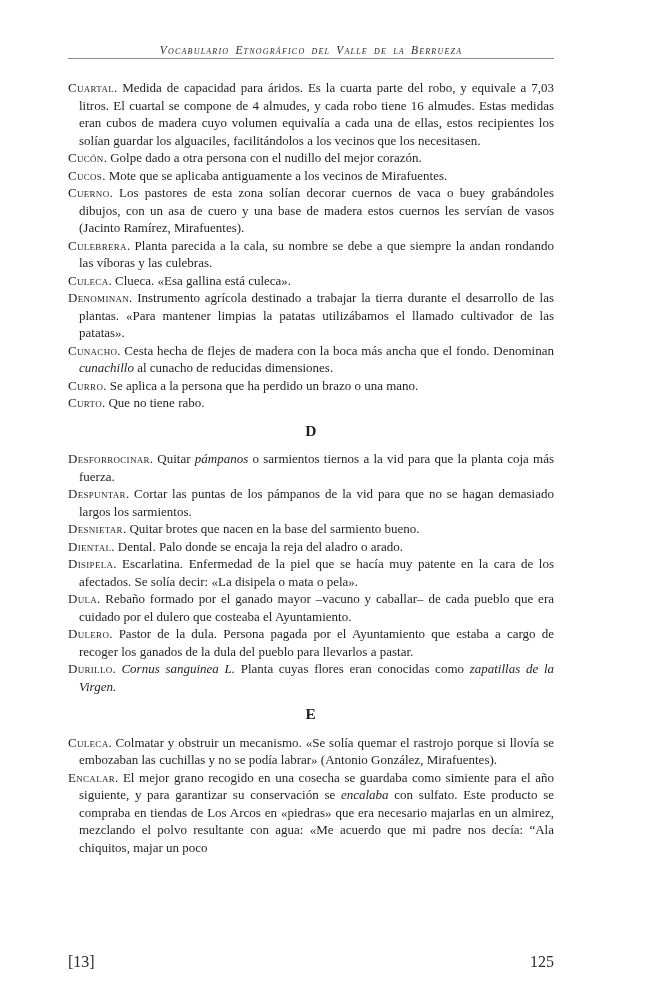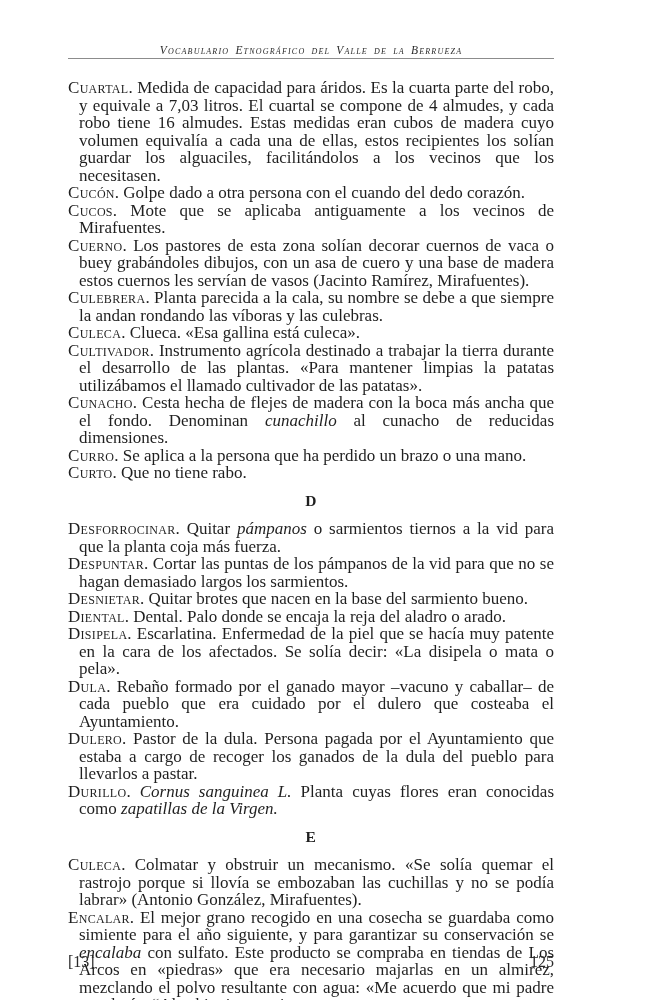--- a/index.html
+++ b/index.html
@@ -34,21 +34,21 @@
     border: none;
     border-top: 1.6px solid #8c8c8c;
     width: 100%;
   }
   .entries {
     margin-top: 20px;
   }
   .entry {
     margin: 0;
     text-align: justify;
-    font-size: 17px;
+    font-size: 13px;
     line-height: 17.5px;
     padding-left: 11px;
     text-indent: -11px;
     hyphens: none;
   }
   .term {
     font-variant: small-caps;
     letter-spacing: 0.3px;
   }
   .section-letter {
@@ -75,26 +75,26 @@
 <body>
 
 <div class="page">
   <div class="content">
     <header>
       <div class="running-head">Vocabulario Etnográfico del Valle de la Berrueza</div>
       <hr class="header-rule">
     </header>
     <main class="entries">
         <p class="entry"><span class="term">Cuartal</span>. <span>Medida de capacidad para áridos. Es la cuarta parte del robo, y equivale a 7,03 litros. El cuartal se compone de 4 almudes, y cada robo tiene 16 almudes. Estas medidas eran cubos de madera cuyo volumen equivalía a cada una de ellas, estos recipientes los solían guardar los alguaciles, facilitándolos a los vecinos que los necesitasen.</span></p>
-        <p class="entry"><span class="term">Cucón</span>. <span>Golpe dado a otra persona con el cuando del dedo corazón.</span></p>
+        <p class="entry"><span class="term">Cucón</span>. <span>Golpe dado a otra persona con el nudillo del mejor corazón.</span></p>
         <p class="entry"><span class="term">Cucos</span>. <span>Mote que se aplicaba antiguamente a los vecinos de Mirafuentes.</span></p>
         <p class="entry"><span class="term">Cuerno</span>. <span>Los pastores de esta zona solían decorar cuernos de vaca o buey grabándoles dibujos, con un asa de cuero y una base de madera estos cuernos les servían de vasos (Jacinto Ramírez, Mirafuentes).</span></p>
         <p class="entry"><span class="term">Culebrera</span>. <span>Planta parecida a la cala, su nombre se debe a que siempre la andan rondando las víboras y las culebras.</span></p>
         <p class="entry"><span class="term">Culeca</span>. <span>Clueca. «Esa gallina está culeca».</span></p>
-        <p class="entry"><span class="term">Cultivador</span>. <span>Instrumento agrícola destinado a trabajar la tierra durante el desarrollo de las plantas. «Para mantener limpias la patatas utilizábamos el llamado cultivador de las patatas».</span></p>
+        <p class="entry"><span class="term">Denominan</span>. <span>Instrumento agrícola destinado a trabajar la tierra durante el desarrollo de las plantas. «Para mantener limpias la patatas utilizábamos el llamado cultivador de las patatas».</span></p>
         <p class="entry"><span class="term">Cunacho</span>. <span>Cesta hecha de flejes de madera con la boca más ancha que el fondo. Denominan </span><em>cunachillo</em><span> al cunacho de reducidas dimensiones.</span></p>
         <p class="entry"><span class="term">Curro</span>. <span>Se aplica a la persona que ha perdido un brazo o una mano.</span></p>
         <p class="entry"><span class="term">Curto</span>. <span>Que no tiene rabo.</span></p>
         <h2 class="section-letter">D</h2>
         <p class="entry"><span class="term">Desforrocinar</span>. <span>Quitar </span><em>pámpanos</em><span> o sarmientos tiernos a la vid para que la planta coja más fuerza.</span></p>
         <p class="entry"><span class="term">Despuntar</span>. <span>Cortar las puntas de los pámpanos de la vid para que no se hagan demasiado largos los sarmientos.</span></p>
         <p class="entry"><span class="term">Desnietar</span>. <span>Quitar brotes que nacen en la base del sarmiento bueno.</span></p>
         <p class="entry"><span class="term">Diental</span>. <span>Dental. Palo donde se encaja la reja del aladro o arado.</span></p>
         <p class="entry"><span class="term">Disipela</span>. <span>Escarlatina. Enfermedad de la piel que se hacía muy patente en la cara de los afectados. Se solía decir: «La disipela o mata o pela».</span></p>
         <p class="entry"><span class="term">Dula</span>. <span>Rebaño formado por el ganado mayor –vacuno y caballar– de cada pueblo que era cuidado por el dulero que costeaba el Ayuntamiento.</span></p>

